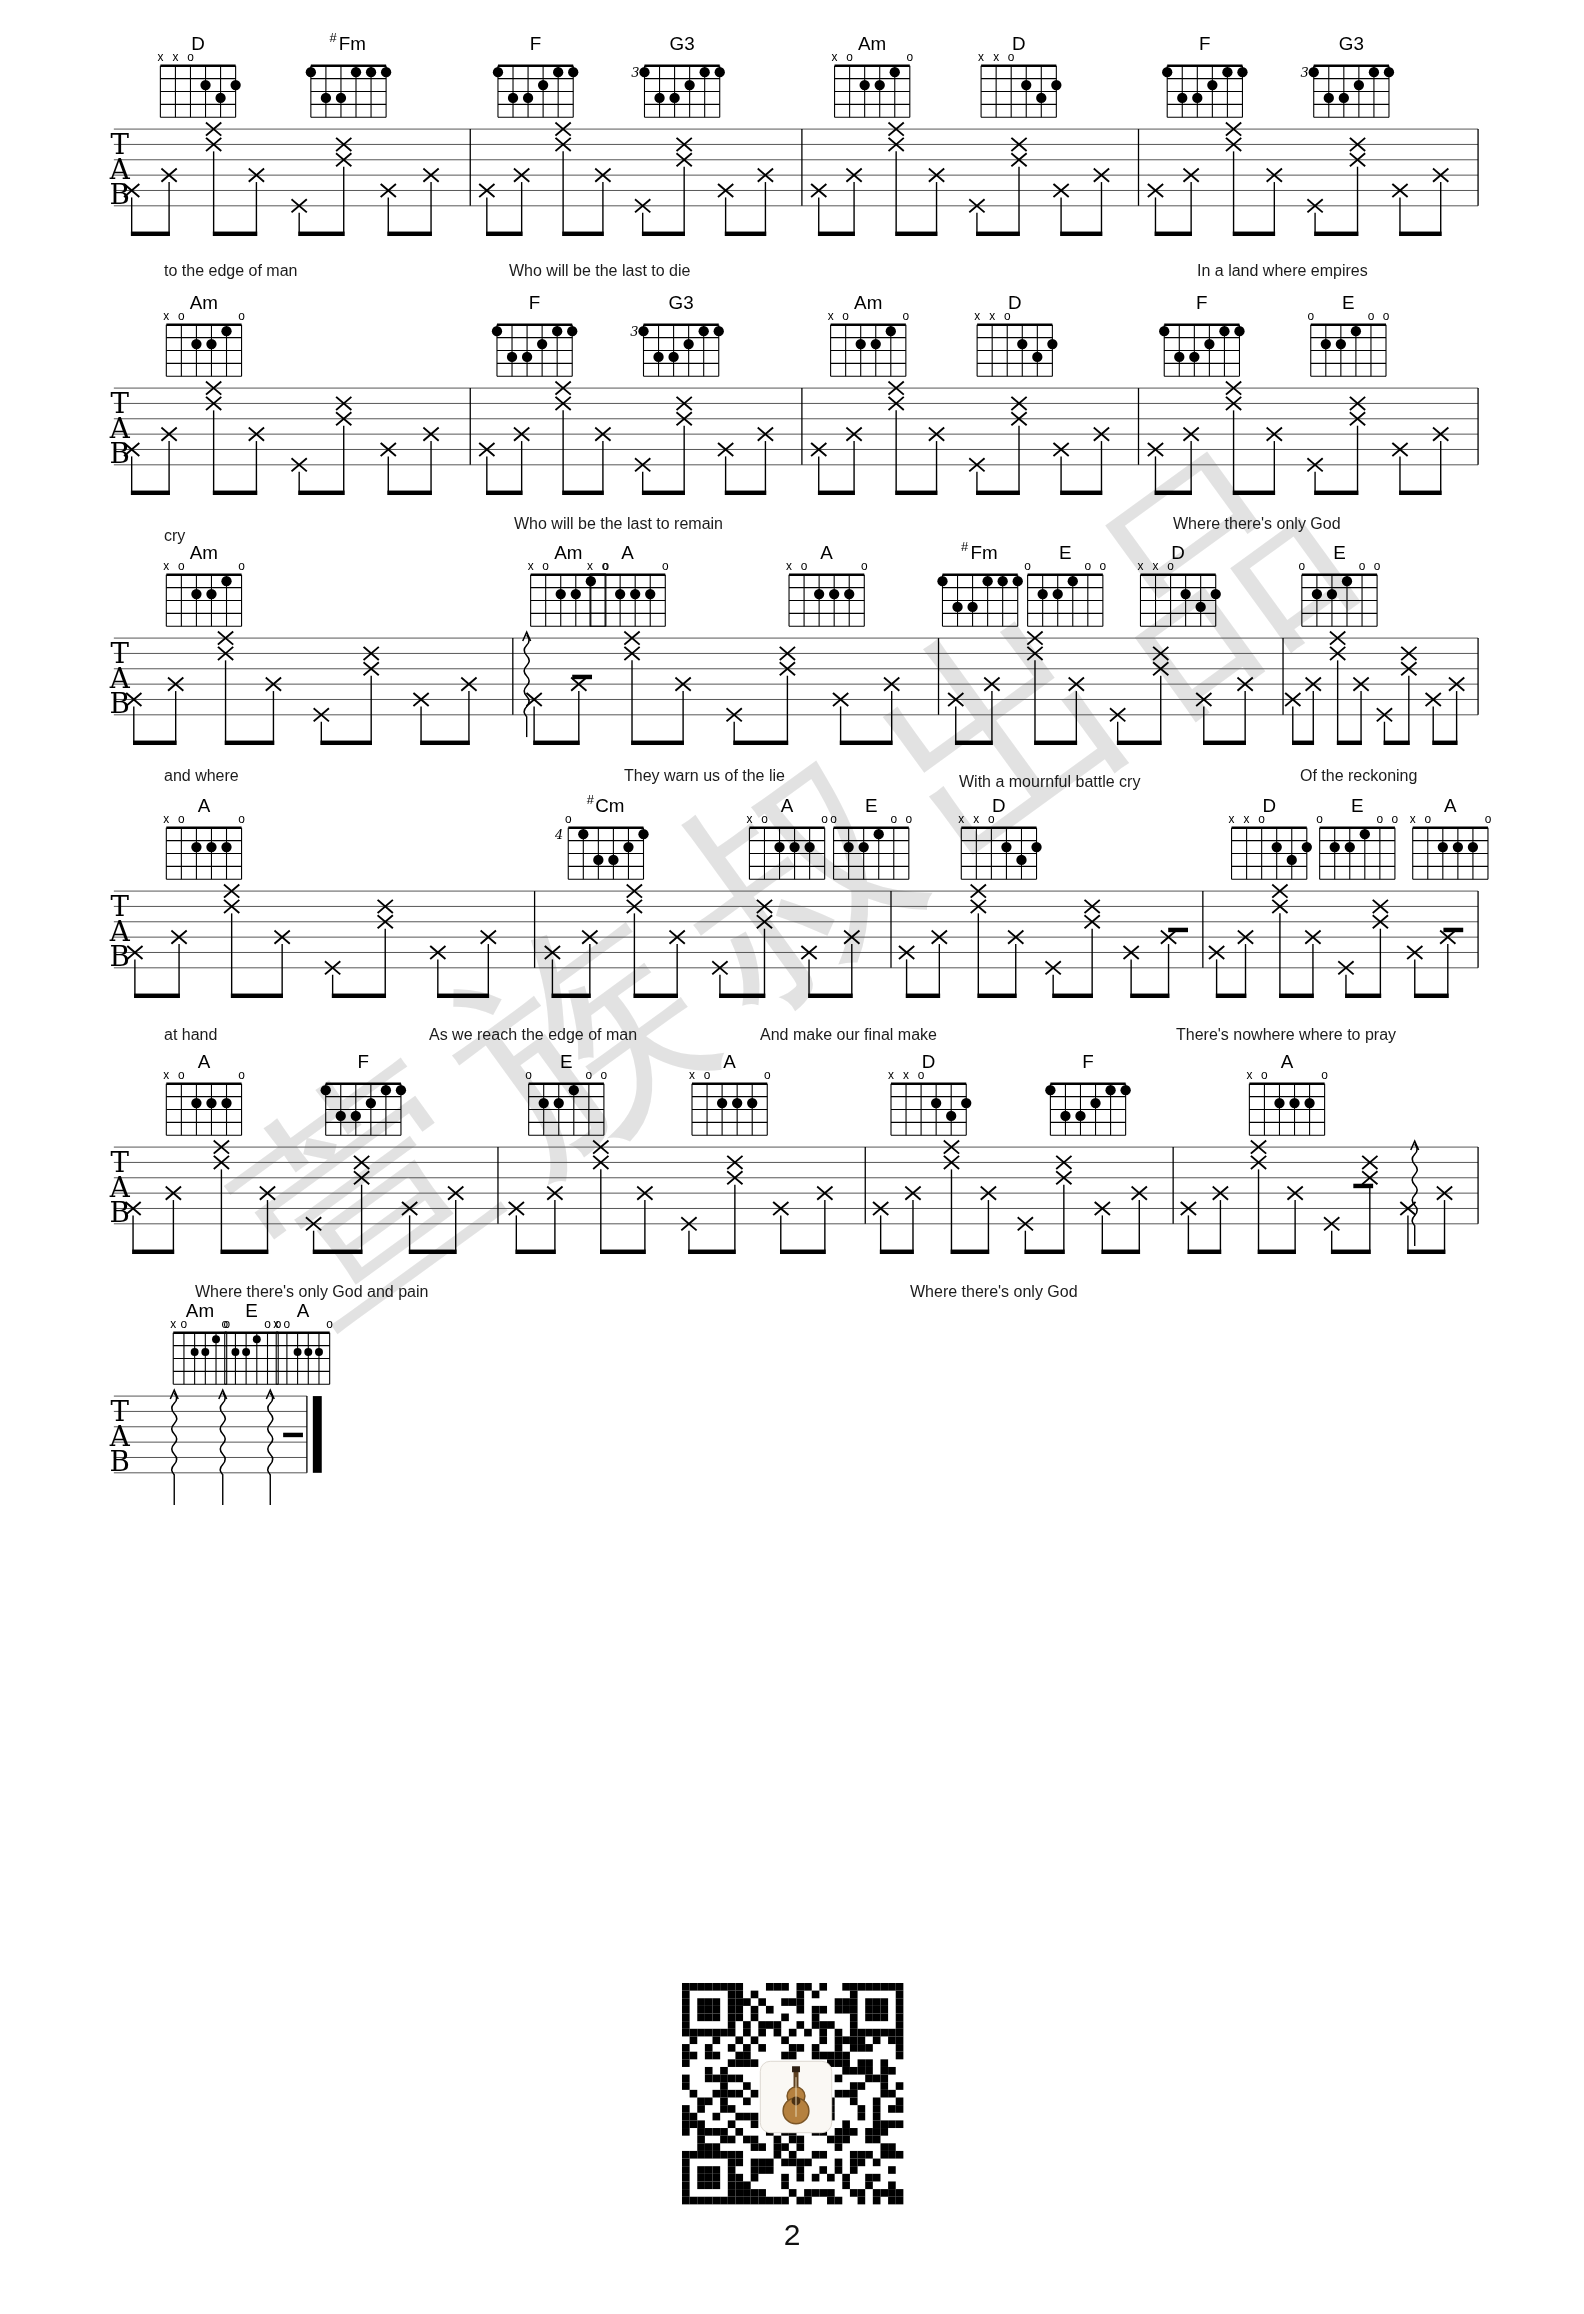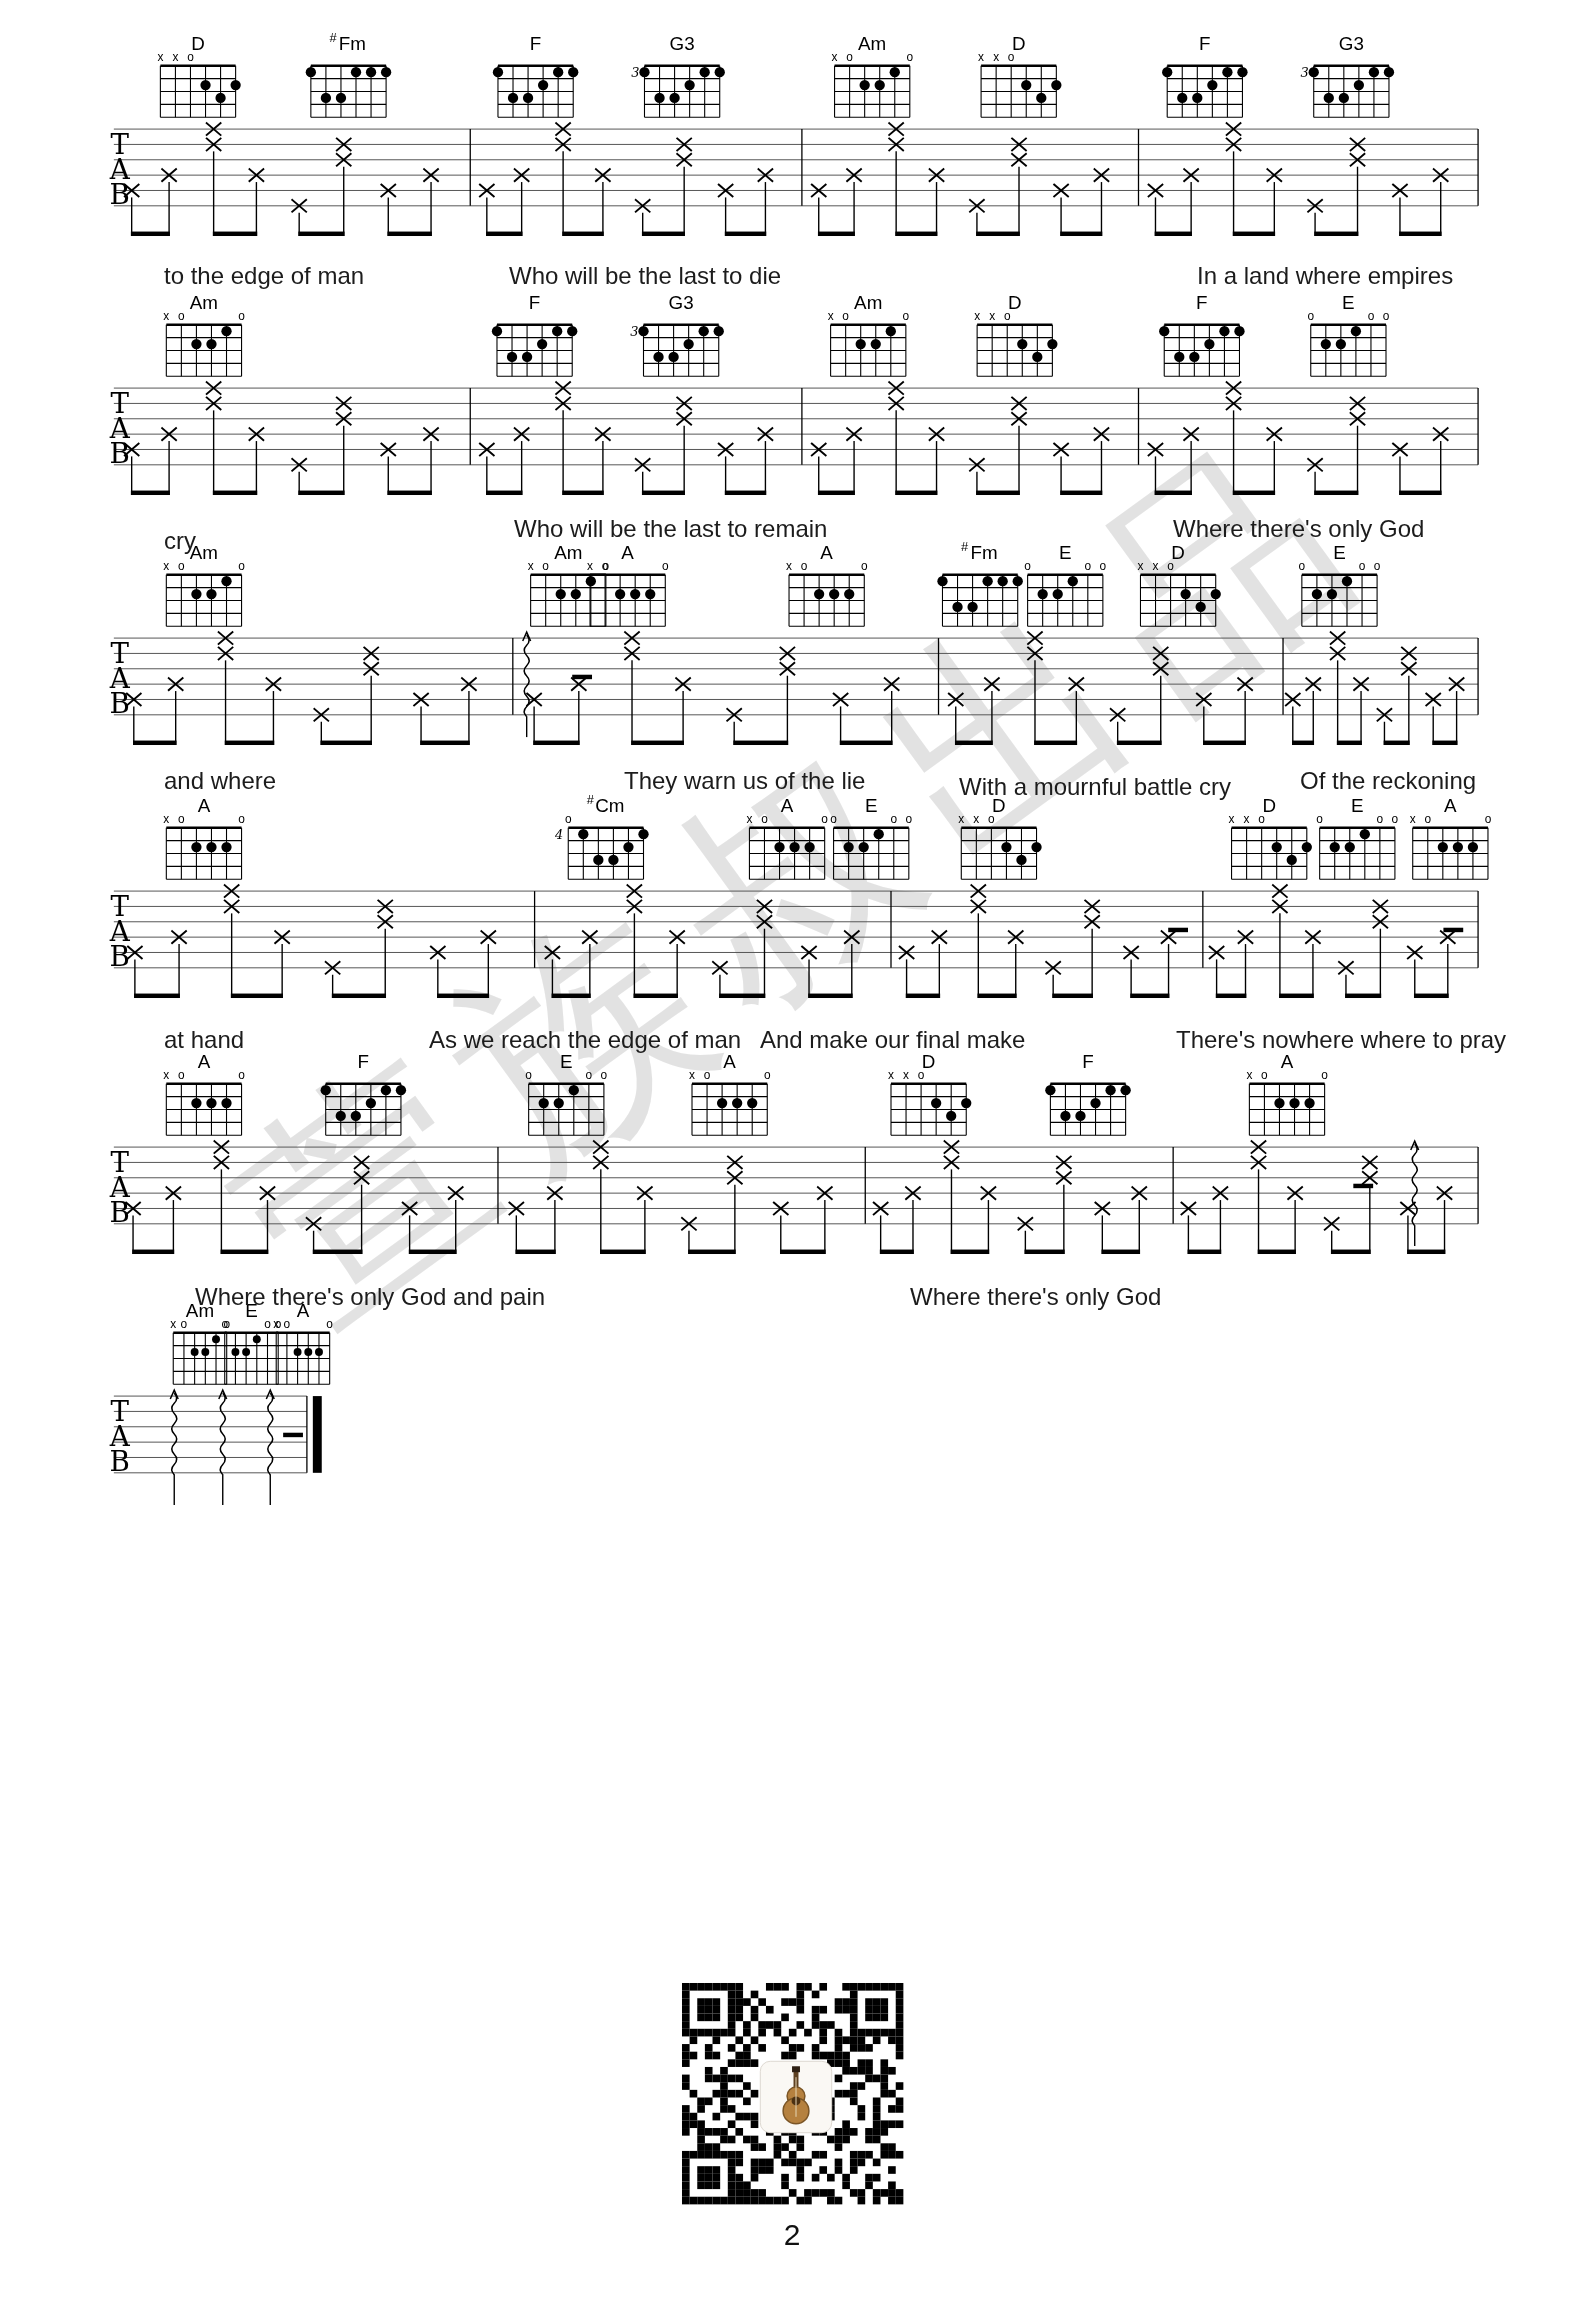--- a/index.html
+++ b/index.html
@@ -3,21 +3,21 @@
 <meta charset="utf-8">
 <style>
   html,body{margin:0;padding:0;background:#fff;}
   #page{position:relative;width:1584px;height:2315px;background:#ffffff;overflow:hidden;
         font-family:"Liberation Sans",sans-serif;}
   #watermark{position:absolute;left:149px;top:733px;width:1287px;height:297px;line-height:297px;
         text-align:center;white-space:nowrap;transform:rotate(-36deg);
         font-family:"DejaVu Serif",serif;font-size:233px;letter-spacing:30px;
         color:#c7c7c7;opacity:.5;z-index:0;pointer-events:none;}
   svg.system{position:absolute;left:0;z-index:1;}
-  .lyric{position:absolute;font-size:24px;color:#1c1c1c;white-space:nowrap;z-index:2;}
+  .lyric{position:absolute;font-size:16px;color:#1c1c1c;white-space:nowrap;z-index:2;}
   .sl{stroke:#555;stroke-width:1;}
   .bl{stroke:#000;stroke-width:1.3;}
   .stem{stroke:#000;stroke-width:1.4;}
   .xm{stroke:#000;stroke-width:1.9;stroke-linecap:square;}
   .cg{stroke:#000;stroke-width:1.1;}
   .nut{stroke:#000;stroke-width:2.4;}
   .tab{font-family:"DejaVu Serif",serif;font-size:28px;fill:#000;}
   .cn{font-family:"Liberation Sans",sans-serif;font-size:19px;fill:#000;}
   .ca{font-family:"Liberation Sans",sans-serif;font-size:13px;fill:#000;}
   .mk{font-family:"Liberation Sans",sans-serif;font-size:12px;fill:#000;text-anchor:middle;}

